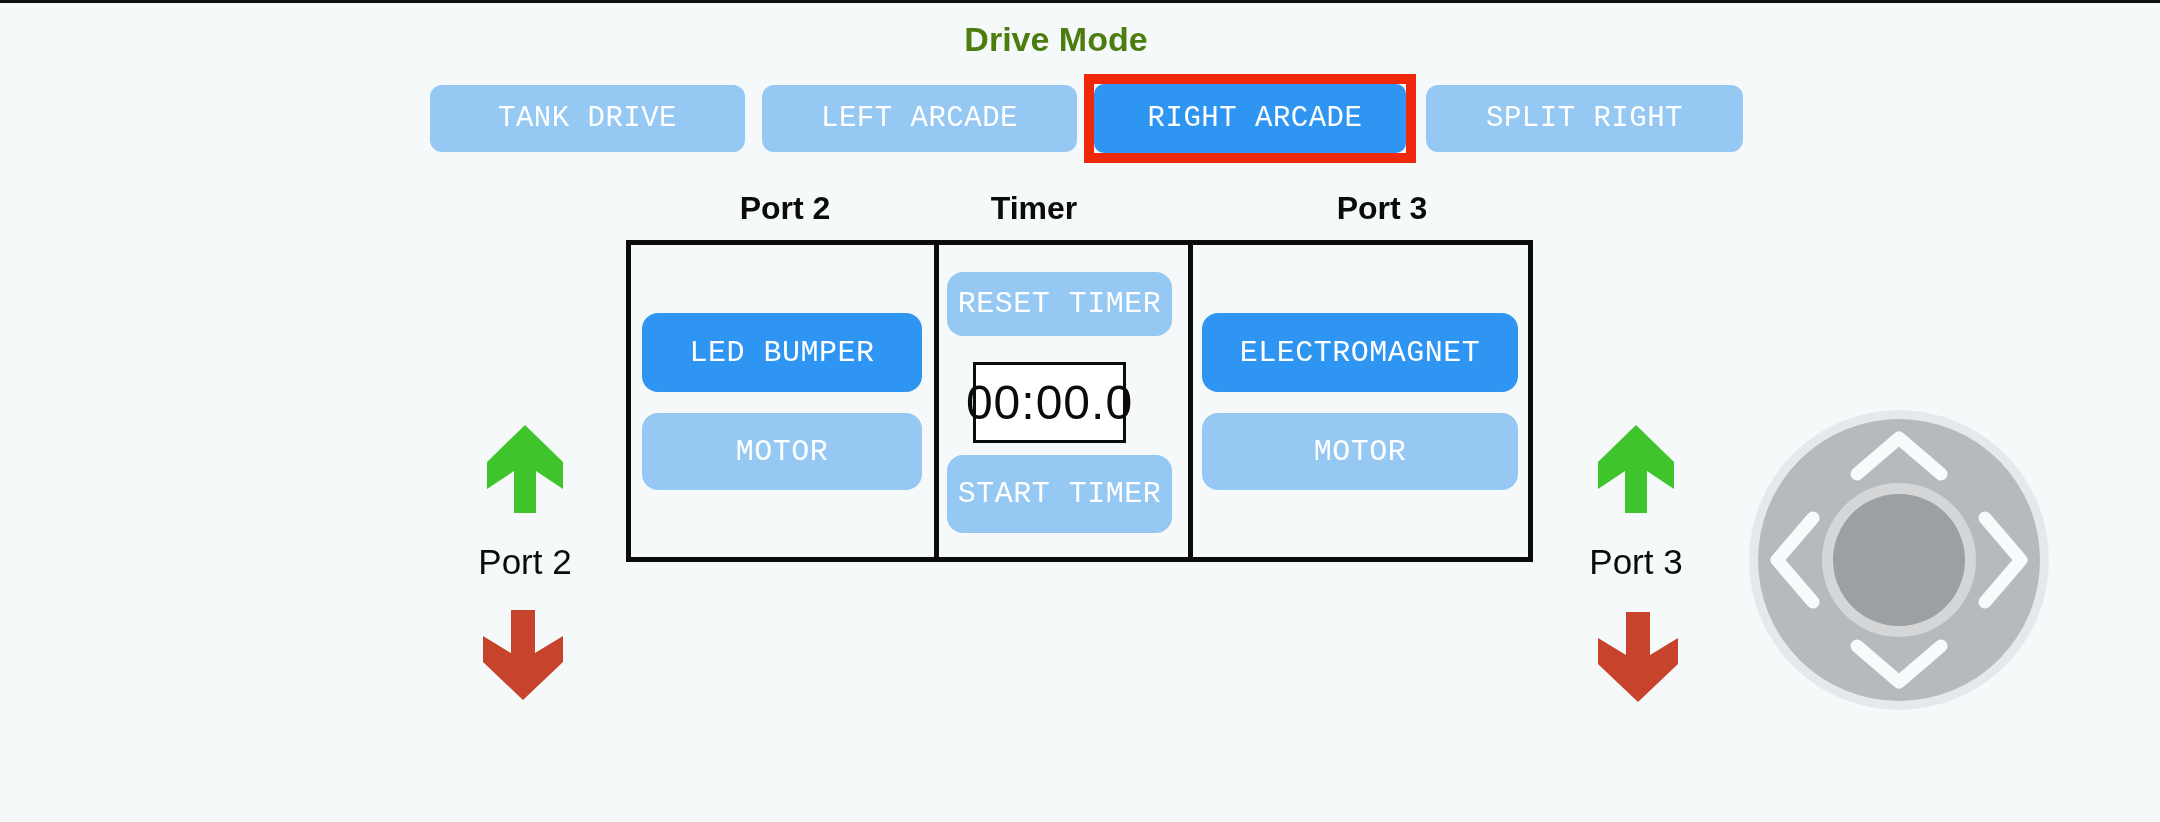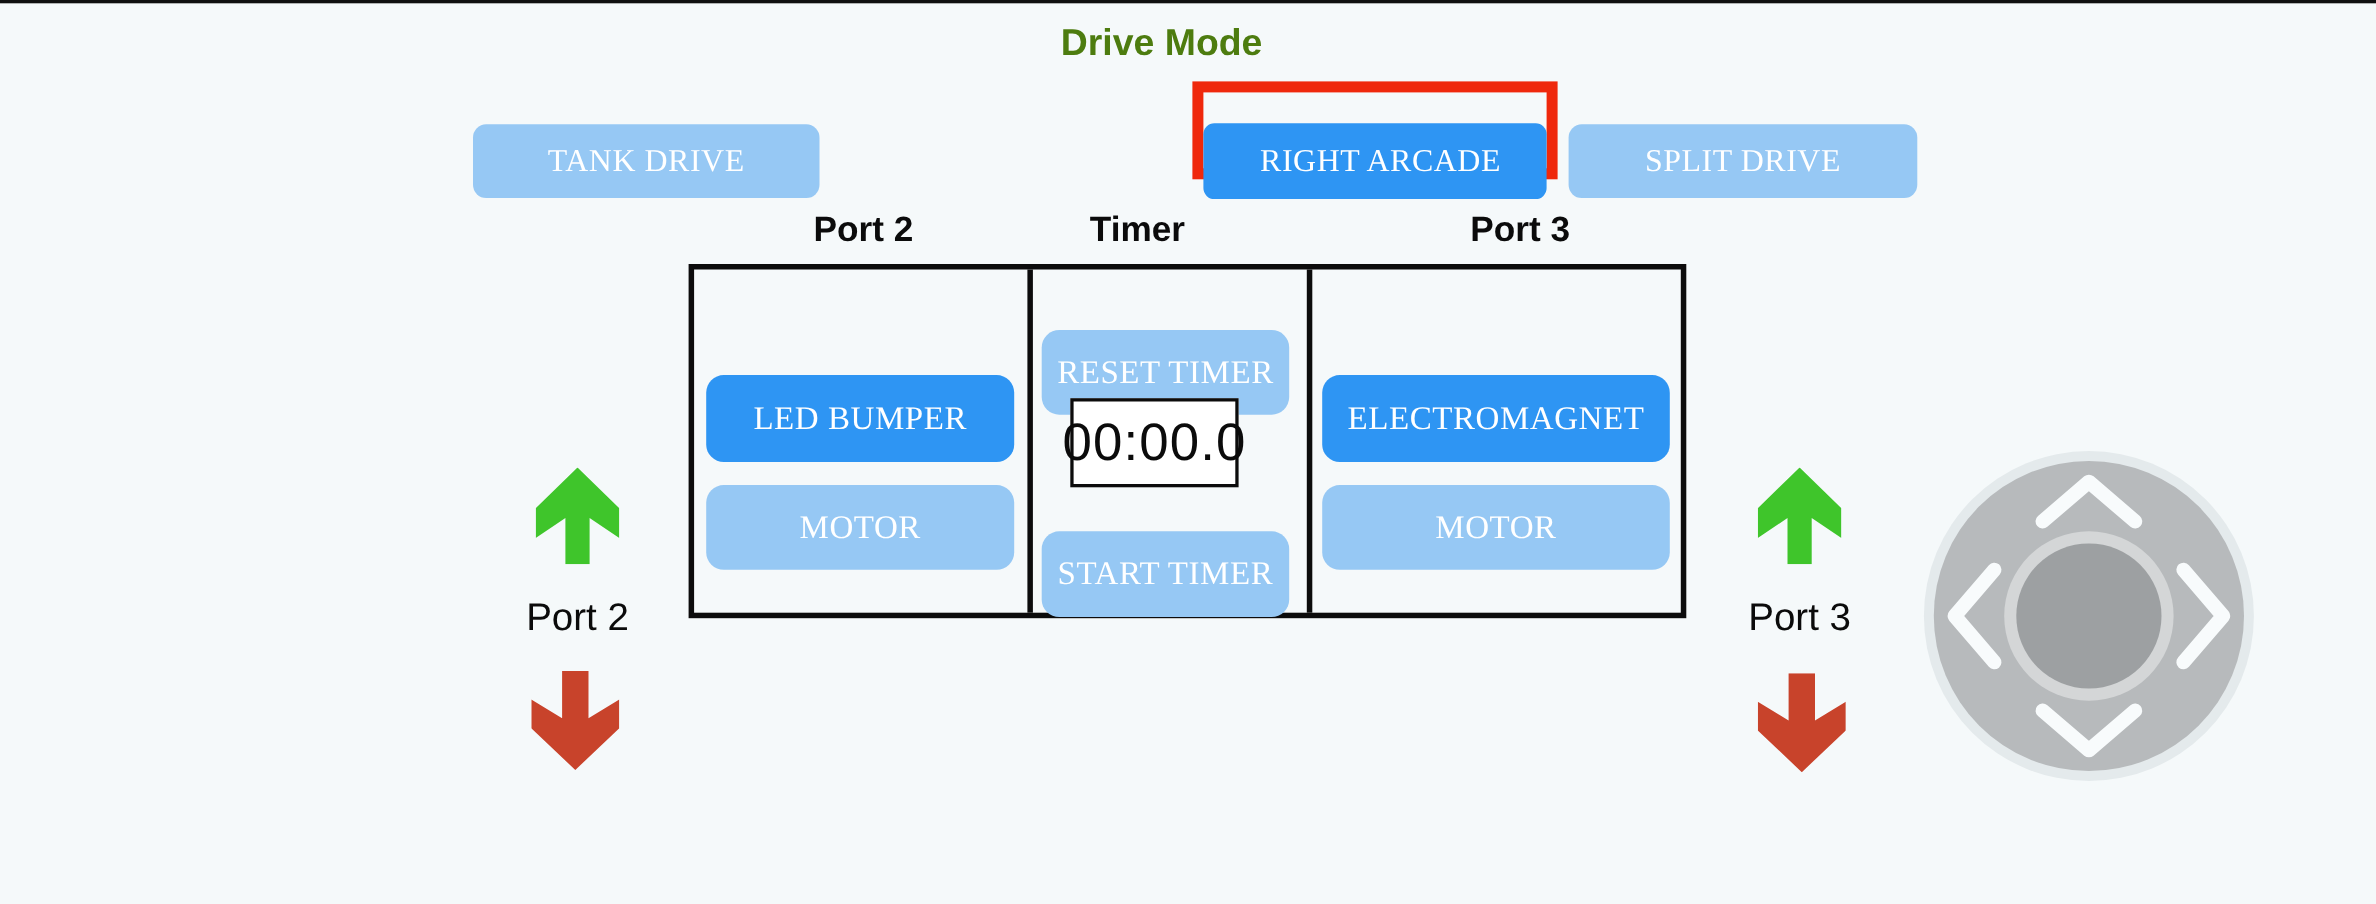--- a/index.html
+++ b/index.html
@@ -4,21 +4,21 @@
 <style>
   html,body{margin:0;padding:0;background:#F5F9FA;}
   .stage{position:relative;width:2160px;height:822px;background:var(--page-bg);overflow:hidden;
          font-family:"Liberation Sans", sans-serif;}
   .topbar{position:absolute;left:0;top:0;width:100%;height:3px;background:#101010;}
   .abs{position:absolute;box-sizing:border-box;}
   .title{font-size:34px;font-weight:700;color:#4d7c0f;text-align:center;}
   .hdr{font-size:32px;font-weight:700;color:#0b0b0b;text-align:center;}
   .btn{display:flex;align-items:center;justify-content:center;color:#ffffff;
        background:var(--inactive-blue);border:none;border-radius:12px;cursor:pointer;
-       font-family:Liberation Serif, serif;font-size:29px;letter-spacing:0.5px;margin-top:28px;}
+       font-family:Liberation Mono, monospace;font-size:29px;letter-spacing:0.5px;}
   .btn.active{background:var(--accent-blue);}
   .panel-btn{border-radius:16px;font-size:30px;}
   .highlight{border:10px solid var(--highlight-red);}
   .highlight .btn{width:100%;height:100%;border-radius:10px;padding-left:16px;}
   .panel{border:5px solid #0c0c0c;}
   .vdivider{position:absolute;top:0;width:5px;height:100%;background:#0c0c0c;}
   .timerbox{background:#ffffff;border:3px solid #0c0c0c;display:flex;align-items:center;
             justify-content:center;font-size:48px;color:#0b0b0b;letter-spacing:1px;}
   .portlabel{font-size:35px;color:#0b0b0b;text-align:center;}
   .up-arrow{color:var(--arrow-green);}
@@ -26,38 +26,39 @@
 </style>
 </head>
 <body>
 
 <div class="stage">
   <div class="topbar"></div>
 
   <div class="abs title" style="left:856px;top:20px;width:400px;">Drive Mode</div>
 
   <button class="abs btn" style="left:430px;top:85px;width:315px;height:67px;">TANK DRIVE</button>
+  <button class="abs btn" style="left:762px;top:85px;width:315px;height:67px;">LEFT ARCADE</button>
   <div class="abs highlight" style="left:1084px;top:74px;width:332px;height:89px;">
     <button class="btn active" style="box-sizing:border-box;">RIGHT ARCADE</button>
   </div>
-  <button class="abs btn" style="left:1426px;top:85px;width:317px;height:67px;">SPLIT DRIVE</button>
+  <button class="abs btn" style="left:1426px;top:85px;width:317px;height:67px;">SPLIT RIGHT</button>
 
   <div class="abs hdr" style="left:685px;top:190px;width:200px;">Port 2</div>
   <div class="abs hdr" style="left:934px;top:190px;width:200px;">Timer</div>
   <div class="abs hdr" style="left:1282px;top:190px;width:200px;">Port 3</div>
 
   <div class="abs panel" style="left:626px;top:240px;width:907px;height:322px;">
     <div class="vdivider" style="left:303px;"></div>
     <div class="vdivider" style="left:557px;"></div>
   </div>
 
   <button class="abs btn panel-btn active" style="left:642px;top:313px;width:280px;height:79px;">LED BUMPER</button>
   <button class="abs btn panel-btn" style="left:642px;top:413px;width:280px;height:77px;">MOTOR</button>
 
-  <button class="abs btn panel-btn" style="left:947px;top:272px;width:225px;height:77px;">RESET TIMER</button>
+  <button class="abs btn panel-btn" style="left:947px;top:272px;width:225px;height:64px;">RESET TIMER</button>
   <div class="abs timerbox" style="left:973px;top:362px;width:153px;height:81px;">00:00.0</div>
   <button class="abs btn panel-btn active" style="left:1202px;top:313px;width:316px;height:79px;">ELECTROMAGNET</button>
 
   <button class="abs btn panel-btn" style="left:947px;top:455px;width:225px;height:78px;">START TIMER</button>
   <button class="abs btn panel-btn" style="left:1202px;top:413px;width:316px;height:77px;">MOTOR</button>
 
   <svg class="abs up-arrow" style="left:487px;top:425px;" width="76" height="88" viewBox="0 0 76 88">
     <polygon fill="currentColor" points="38,0 76,37 76,64 49,46 49,88 27,88 27,46 0,64 0,37"></polygon>
   </svg>
   <div class="abs portlabel" style="left:445px;top:542px;width:160px;">Port 2</div>

